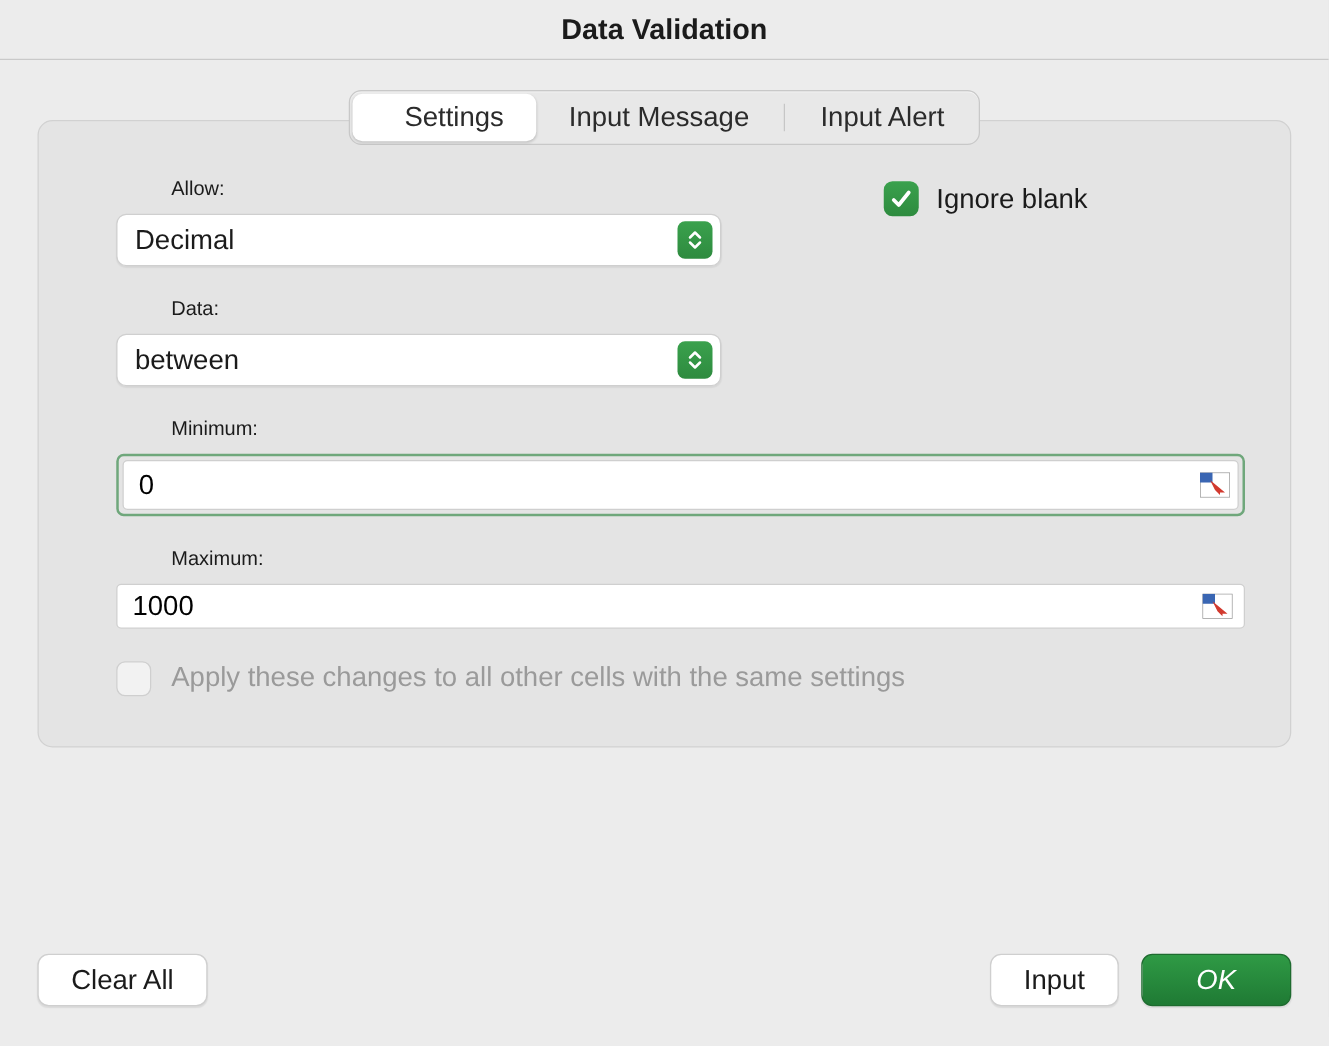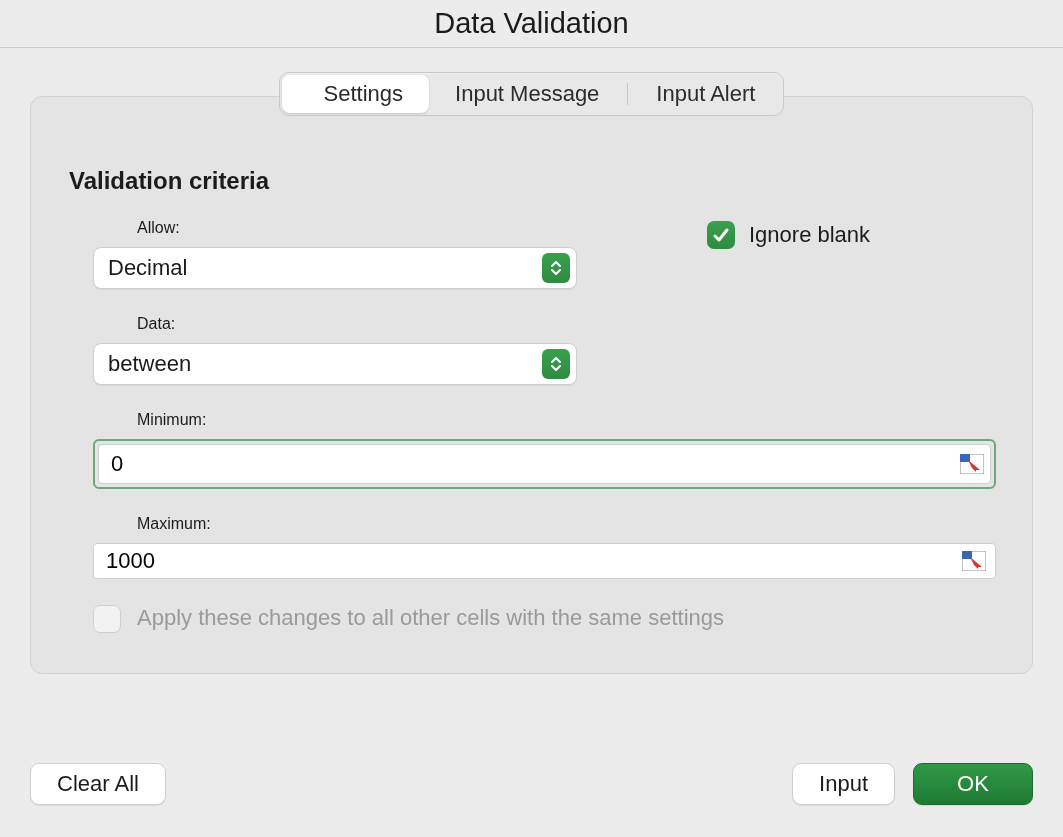--- a/index.html
+++ b/index.html
@@ -29,22 +29,22 @@
   *{box-sizing:border-box;}
 
   .titlebar{
     height:48px;
     display:flex;
     align-items:center;
     justify-content:center;
     border-bottom:1px solid var(--divider);
   }
   .titlebar .title{
-    font-weight:400;
-    font-size:29px;
+    font-weight:700;
+    font-size:23px;
   }
 
   .tabs-wrap{
     display:flex;
     justify-content:center;
     margin-top:24px;
     position:relative;
     z-index:2;
   }
   .tabs{
@@ -210,20 +210,21 @@
     box-shadow:0 1px 1px rgba(0,0,0,.08);
     cursor:default;
     user-select:none;
   }
   .btn.primary{
     background:linear-gradient(#2f9a45,#1f7a34);
     border:1px solid #1e6b2f;
     color:#fff;
     min-width:120px;
     font-weight:500;
+    font-style:italic;
   }
 
   .select-row{display:flex;align-items:flex-start;gap:130px;}
 </style>
 </head>
 <body>
 
 <div class="titlebar">
   <div class="title">Data Validation</div>
 </div>
@@ -231,21 +232,20 @@
 <div class="tabs-wrap">
   <div class="tabs">
     <div class="tab active">Settings</div>
     <div class="tab">Input Message</div>
     <div class="tab-sep"></div>
     <div class="tab">Input Alert</div>
   </div>
 </div>
 
 <div class="panel">
-  <div class="section-heading">Validation criteria</div>
 
   <div class="form-body">
 
     <span class="label">Allow:</span>
     <div class="select-row">
       <div class="select">
         <span>Decimal</span>
         <div class="stepper">
           <svg width="12" height="8" viewBox="0 0 12 8">
               <polyline points="2,6 6,2 10,6" fill="none" stroke="#fff" stroke-width="2" stroke-linecap="round" stroke-linejoin="round"></polyline>

